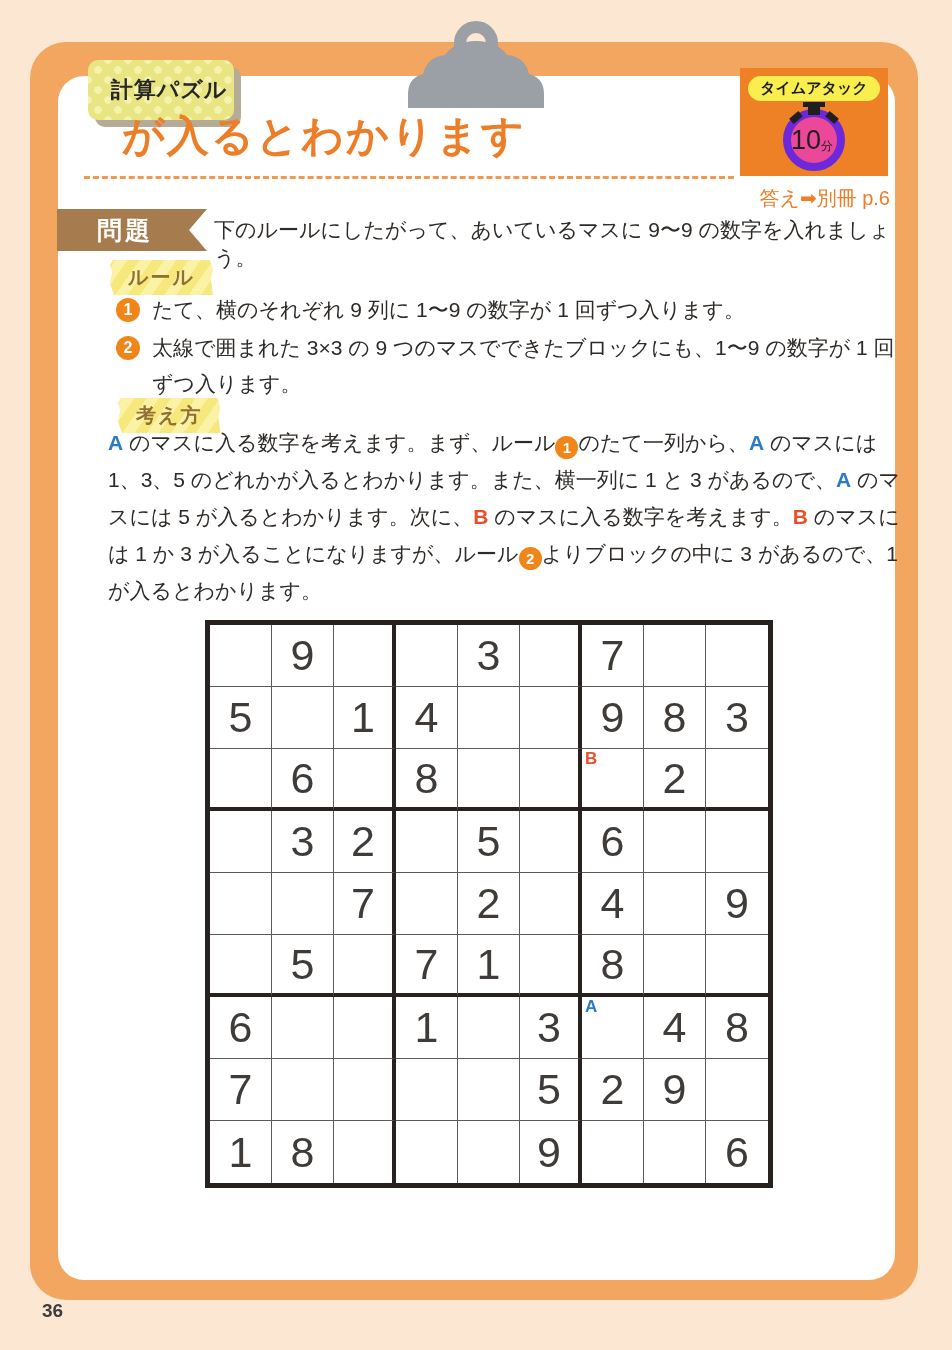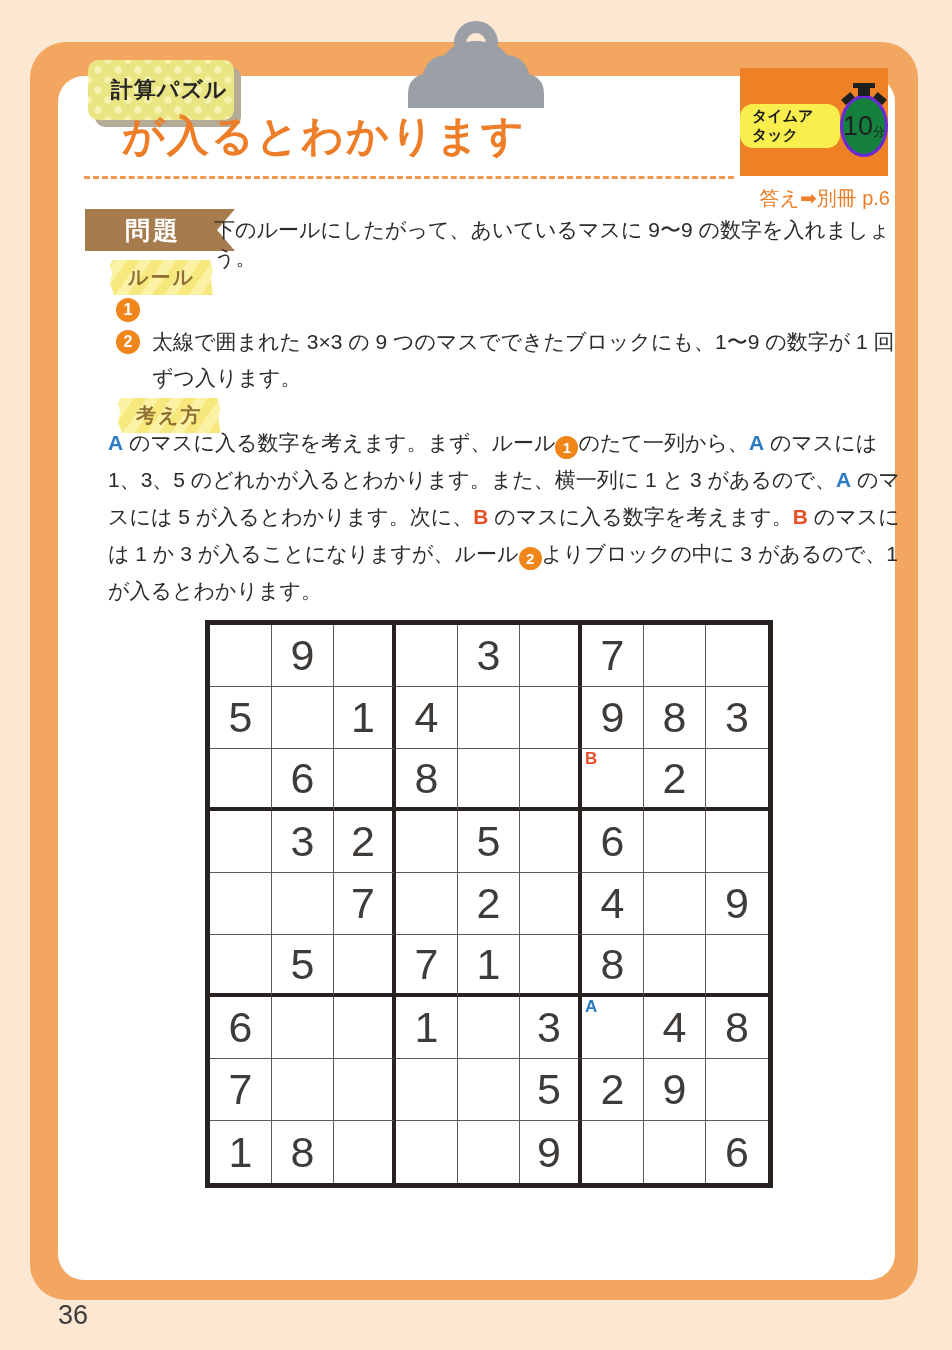--- a/index.html
+++ b/index.html
@@ -18,42 +18,42 @@
     background-size:20px 20px,20px 20px;background-position:0 0,10px 10px;
     border-radius:10px;box-shadow:7px 7px 0 #b5ab96;
     display:flex;align-items:center;justify-content:center;
     font-size:22px;font-weight:bold;color:#262626;letter-spacing:1px;padding-left:16px;}
   .page-title{position:absolute;left:122px;top:108px;font-size:42px;font-weight:bold;
     color:var(--accent-orange,#ed7d26);letter-spacing:2px;}
   .dashed-line{position:absolute;left:84px;top:176px;width:650px;height:0;
     border-top:3px dashed #f09a50;}
   .timer-box{position:absolute;left:740px;top:68px;width:148px;height:108px;
     background:var(--timer-box-orange,#ee8126);
-    display:flex;flex-direction:row;align-items:center;}
+    display:flex;flex-direction:column;align-items:center;}
   .ta-badge{margin-top:8px;padding:3px 12px;background:var(--badge-yellow,#f8ee4e);
     border-radius:13px;font-size:15px;font-weight:bold;color:#1c1c1c;}
-  .stopwatch{margin-top:8px;width:62px;height:62px;background:#15803d;
-    border:3px solid #6d28d9;border-radius:50%;position:relative;
-    display:flex;align-items:center;justify-content:center;}
+  .stopwatch{margin-top:8px;width:62px;height:62px;background:#ec4899;
+    border:8px solid #6d28d9;border-radius:50%;position:relative;
+    display:flex;align-items:center;}
   .stopwatch::before{content:"";position:absolute;top:-11px;left:50%;
     transform:translateX(-50%);width:12px;height:9px;background:#1f1f1f;}
   .stopwatch::after{content:"";position:absolute;top:-15px;left:50%;
     transform:translateX(-50%);width:22px;height:5px;background:#1f1f1f;}
   .sw-ear{position:absolute;width:12px;height:7px;background:#1f1f1f;top:-3px;}
   .sw-ear.left{left:-1px;transform:rotate(-40deg);}
   .sw-ear.right{right:-1px;transform:rotate(40deg);}
   .sw-num{font-size:27px;color:#1f1f1f;}
   .sw-unit{font-size:12px;color:#1f1f1f;margin-top:12px;}
   .answer-ref{position:absolute;right:62px;top:185px;font-size:20px;font-weight:normal;
     color:var(--accent-orange,#ed7d26);}
   .problem-banner{position:absolute;left:57px;top:209px;width:150px;height:42px;
     background:var(--banner-brown,#a67c4e);color:#fff;font-size:25px;font-weight:bold;
     letter-spacing:3px;display:flex;align-items:center;justify-content:center;
     clip-path:polygon(0 0,100% 0,calc(100% - 18px) 50%,100% 100%,0 100%);
-    padding-right:14px;margin-left:28px;}
+    padding-right:14px;}
   .problem-text{position:absolute;left:214px;top:216px;width:690px;
     font-size:21px;color:#2e2a27;}
   .tape{position:absolute;padding:4px 18px;font-size:20px;font-weight:bold;
     color:#8f6f33;letter-spacing:2px;
     background:repeating-linear-gradient(-55deg,var(--tape-yellow,#f6e87c) 0 10px,#fbf2a6 10px 20px);
     clip-path:polygon(3% 0%,97% 0%,100% 28%,98% 55%,100% 100%,4% 100%,0% 68%,2% 35%,0% 15%);}
   .tape.rules{left:110px;top:260px;}
   .tape.thinking{left:118px;top:398px;}
   .rules-list{position:absolute;left:116px;top:292px;width:780px;}
   .rule-item{display:flex;gap:12px;margin-bottom:2px;}
@@ -72,21 +72,21 @@
     grid-template-columns:repeat(9,62px);grid-auto-rows:62px;
     border:5px solid var(--grid-line-dark,#272120);background:#fff;width:fit-content;}
   .cell{position:relative;border-right:1px solid #5f5a56;border-bottom:1px solid #5f5a56;
     display:flex;align-items:center;justify-content:center;}
   .cell.thick-r{border-right:4px solid var(--grid-line-dark,#272120);}
   .cell.thick-b{border-bottom:4px solid var(--grid-line-dark,#272120);}
   .cell.no-r{border-right:none;}
   .cell.no-b{border-bottom:none;}
   .digit{font-size:43px;color:#3f3b38;font-weight:400;}
   .cell-label{position:absolute;top:0px;left:3px;font-size:17px;font-weight:bold;}
-  .page-number{position:absolute;left:58px;top:1300px;font-size:27px;color:#3d3d3d;}
+  .page-number{position:absolute;left:42px;top:1300px;font-size:19px;color:#3d3d3d;font-weight:bold;}
 </style>
 </head>
 <body>
 
 <div class="frame"></div>
 <div class="paper"></div>
 
 <div class="clip">
   <svg viewBox="0 0 160 94" width="160" height="94">
     <circle cx="80" cy="29" r="16" fill="none" stroke="#9aa0a6" stroke-width="12"></circle>
@@ -113,20 +113,21 @@
 
 <div class="answer-ref">答え➡別冊 p.6</div>
 
 <div class="problem-banner">問題</div>
 <div class="problem-text">下のルールにしたがって、あいているマスに 9〜9 の数字を入れましょう。</div>
 
 <div class="tape rules">ルール</div>
 <div class="rules-list">
     <div class="rule-item">
       <span class="rule-num">1</span>
+      <span class="rule-text">たて、横のそれぞれ 9 列に 1〜9 の数字が 1 回ずつ入ります。</span>
     </div>
     <div class="rule-item">
       <span class="rule-num">2</span>
       <span class="rule-text">太線で囲まれた 3×3 の 9 つのマスでできたブロックにも、1〜9 の数字が 1 回ずつ入ります。</span>
     </div>
   </div>
 
 <div class="tape thinking">考え方</div>
 <div class="thinking-text"><span class="seg-blue">A</span><span> のマスに入る数字を考えます。まず、ルール</span><span class="num-badge">1</span><span>のたて一列から、</span><span class="seg-blue">A</span><span> のマスには 1、3、5 のどれかが入るとわかります。また、横一列に 1 と 3 があるので、</span><span class="seg-blue">A</span><span> のマスには 5 が入るとわかります。次に、</span><span class="seg-red">B</span><span> のマスに入る数字を考えます。</span><span class="seg-red">B</span><span> のマスには 1 か 3 が入ることになりますが、ルール</span><span class="num-badge">2</span><span>よりブロックの中に 3 があるので、1 が入るとわかります。</span></div>
 

